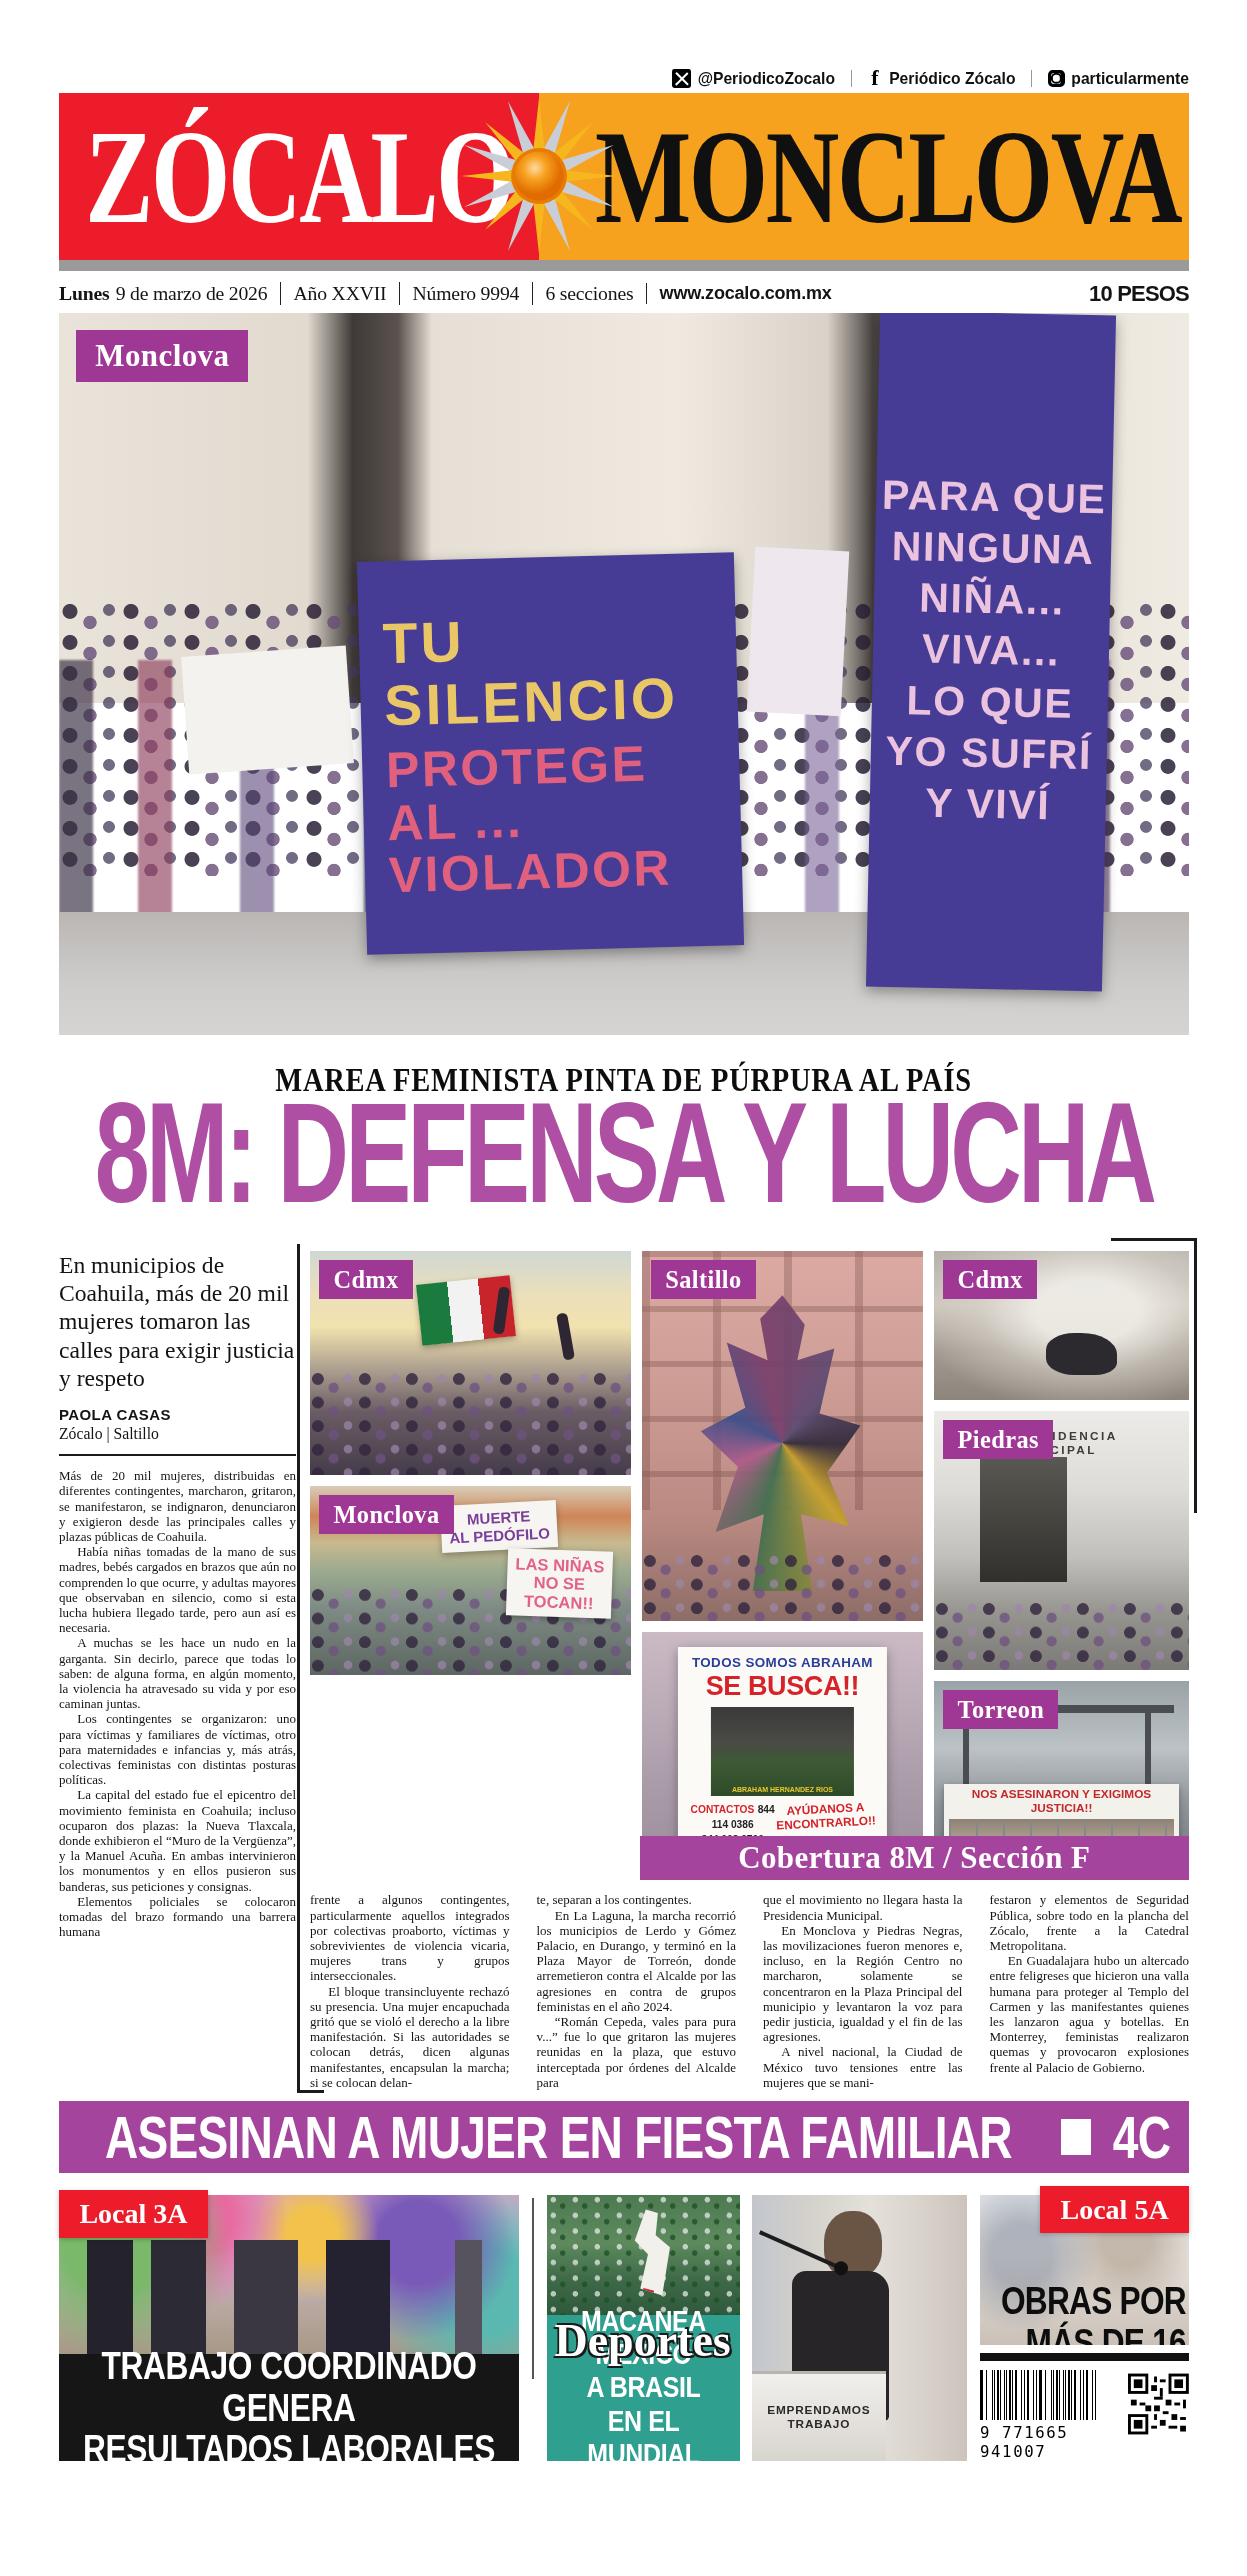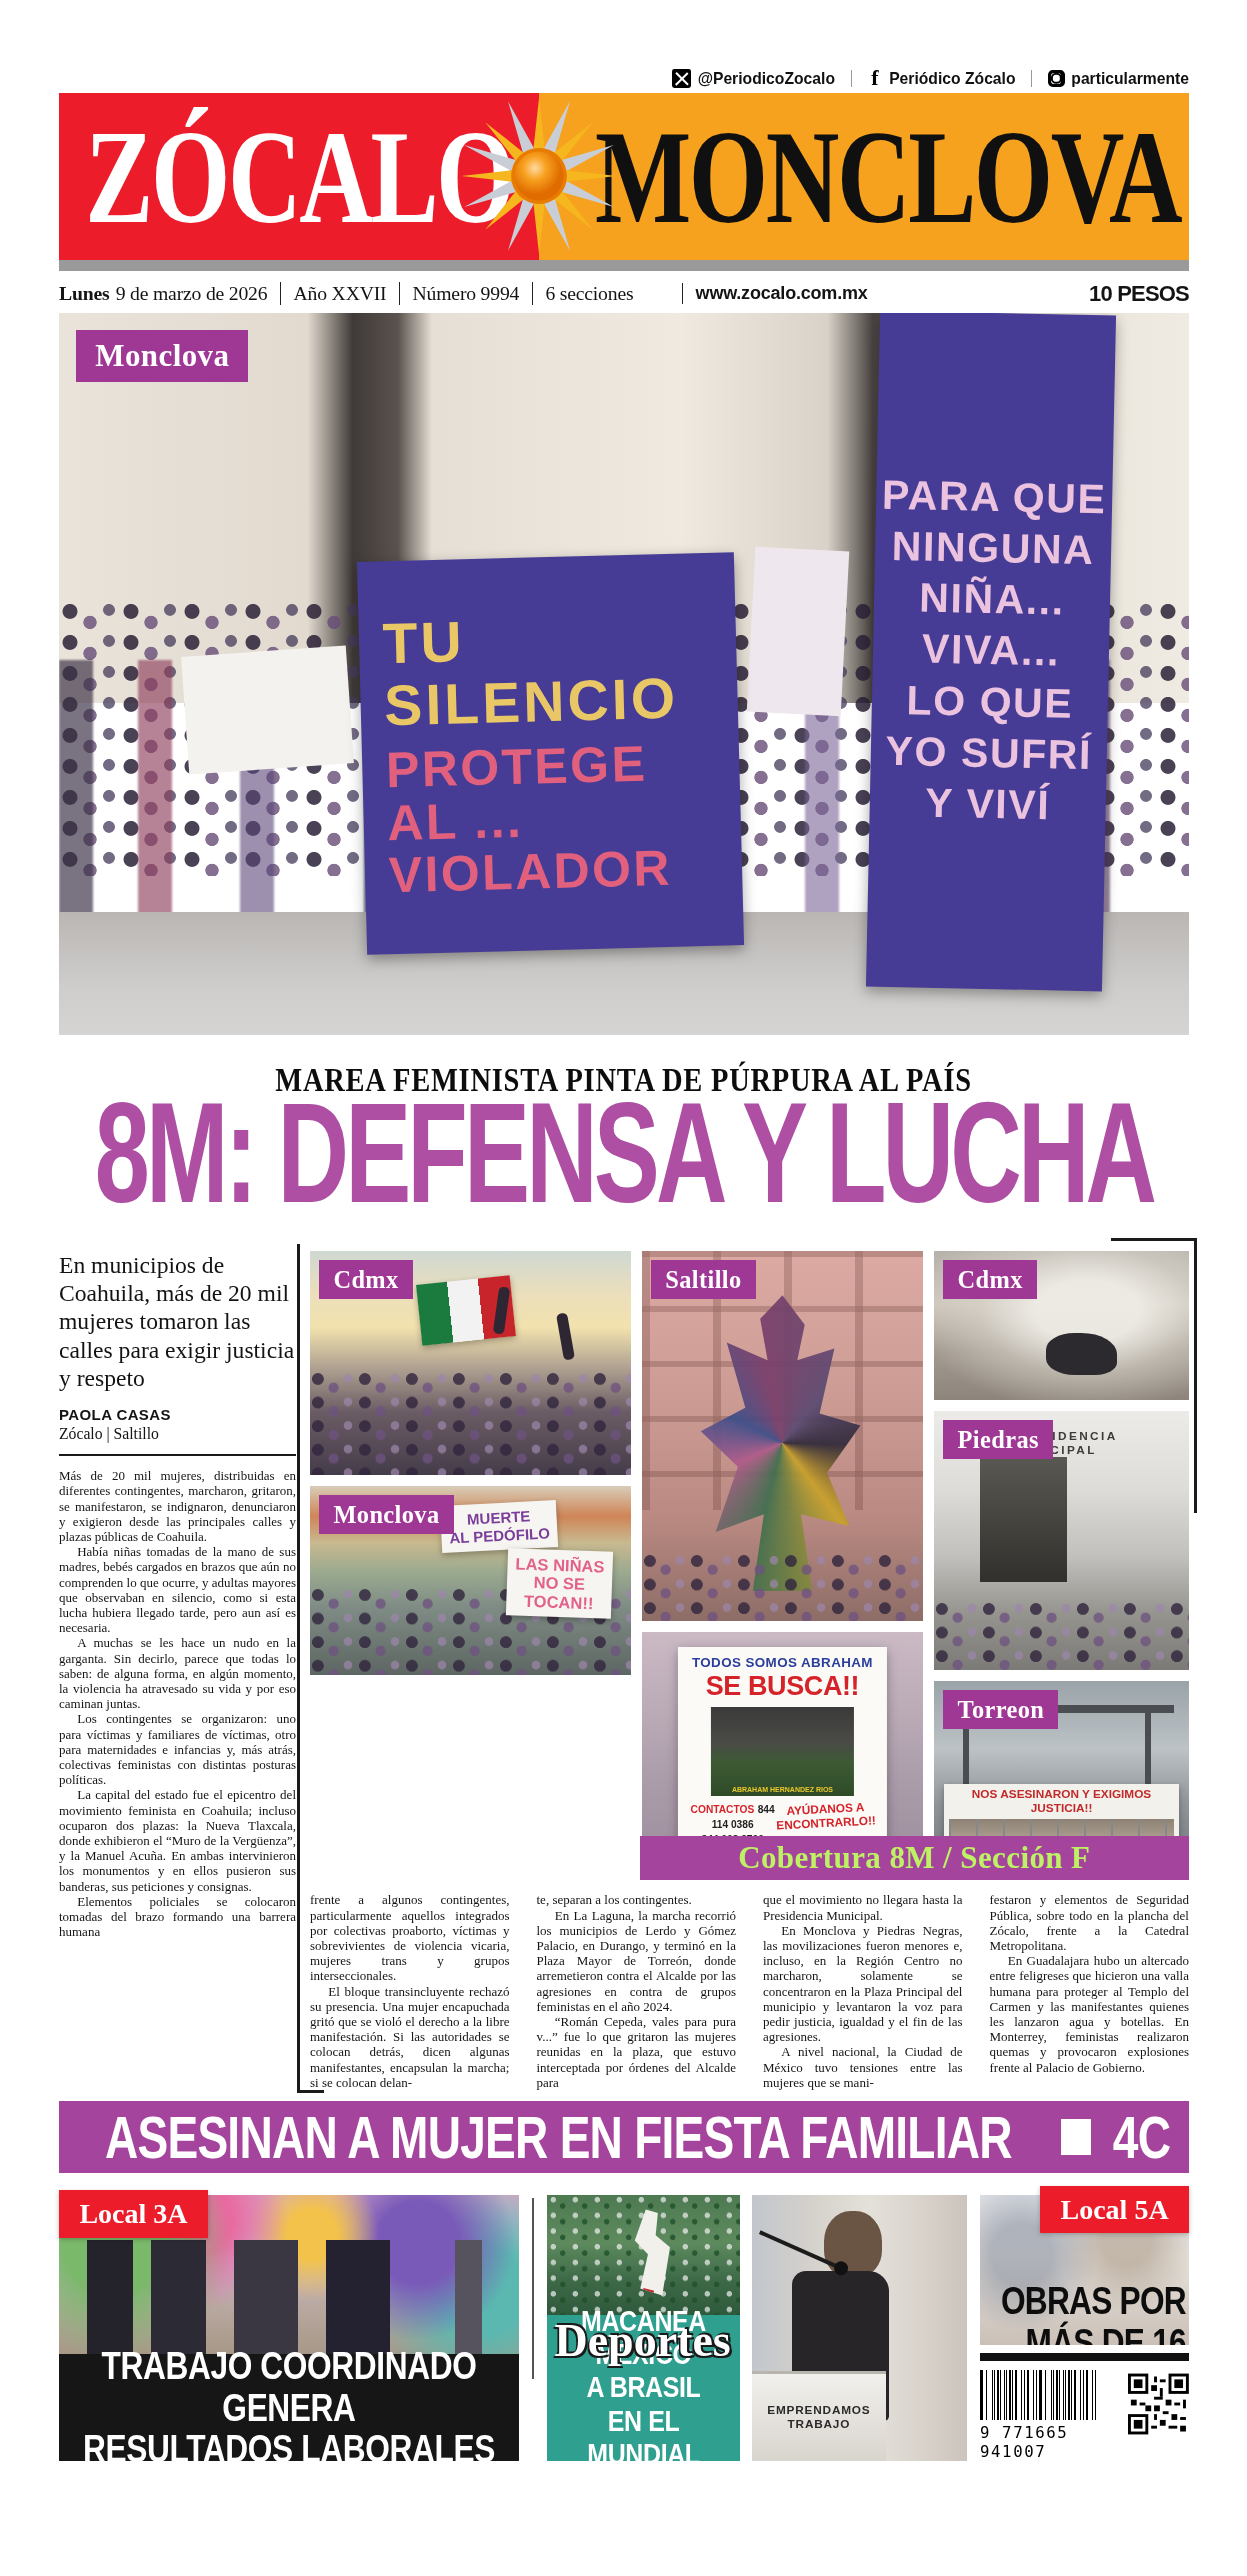--- a/index.html
+++ b/index.html
@@ -37,21 +37,21 @@
   .mast-left .mast-word{color:#fff;}
   .mast-right .mast-word{color:#101010;}
   .sun-wrap{position:absolute;left:42.5%;top:50%;transform:translate(-50%,-50%);width:169px;height:169px;z-index:3;}
   .gray-bar{height:11.8px;background:#9a9a9a;}
 
   
   .dateline{display:flex;align-items:center;margin-top:9.4px;font-size:19.7px;letter-spacing:-0.2px;}
   .dl-item{padding:0 12.6px;border-left:1.6px solid #222;white-space:nowrap;}
   .dl-item:first-child{border-left:none;padding-left:0;}
   .dl-day{font-weight:700;margin-right:6.3px;}
-  .dl-site{font-family:"Liberation Sans",sans-serif;font-weight:700;font-size:18px;margin-left:36px;}
+  .dl-site{font-family:"Liberation Sans",sans-serif;font-weight:700;font-size:18px;}
   .dl-price{margin-left:auto;font-family:"Liberation Sans",sans-serif;font-weight:800;font-size:22px;letter-spacing:-0.8px;}
 
   
   .lead-photo{position:relative;height:722px;margin-top:6.3px;overflow:hidden;
     background:linear-gradient(180deg,#d9d5cf 0%,#d3ccc3 16%,#c4bcb3 30%,#a99ea6 46%,#90druid 0,#8f8694 60%,#958d97 72%,#b3aeb0 84%,#cbc8c7 100%);}
   .lead-photo .wall{position:absolute;inset:0 0 46% 0;
     background:linear-gradient(90deg,#e9e3da 0%,#e2dacf 22%,#3f3a38 26%,#5a524e 30%,#e6dfd5 33%,#efe9df 55%,#d9d2c8 68%,#4a4442 72%,#6a625c 76%,#e6e0d6 80%,#f0ebe2 100%);}
   .lead-photo .crowd{position:absolute;left:0;right:0;top:40%;height:38%;opacity:.95;
     background-image:
       radial-gradient(circle 8.6px at 11px 9.4px, rgba(44,34,56,.9) 0 7px, transparent 7.9px),
@@ -165,21 +165,21 @@
   .gantry{position:absolute;left:6%;right:6%;top:12%;height:7.9px;background:#4a4e52;}
   .gantry::before,.gantry::after{content:"";position:absolute;top:0;width:6.3px;height:94px;background:#4a4e52;}
   .gantry::before{left:6%;} .gantry::after{right:10%;}
   .t-banner{position:absolute;left:4%;right:4%;top:52%;height:34%;background:#f3f1ec;box-shadow:0 2.4px 6.3px rgba(0,0,0,.3);
             display:flex;flex-direction:column;}
   .t-banner-text{color:#c22a2a;font-family:"Liberation Sans",sans-serif;font-weight:800;font-size:11.8px;
                  text-align:center;padding:3.1px 1.6px 1.6px;}
   .t-faces{flex:1;margin:1.6px 4.7px 4.7px;background-image:linear-gradient(90deg,#888 0 1.6px,transparent 1.6px),
            linear-gradient(0deg,#b9aa9a,#8d8275);background-size:27px 100%;}
   .grid-caption{position:absolute;right:0;bottom:0;left:37.5%;height:44px;background:var(--purple-banner);
-                color:#bef264;display:flex;align-items:center;justify-content:center;z-index:5;
+                color:#ffffff;display:flex;align-items:center;justify-content:center;z-index:5;
                 font-family:"Liberation Serif",serif;font-weight:700;font-size:31px;letter-spacing:0.4px;}
 
   
   .bottom-cols{display:flex;gap:27px;margin-top:12.6px;}
   .bcol{flex:1;}
 
   
   .banner{margin-top:11px;height:72px;background:var(--purple-banner);display:flex;align-items:center;justify-content:center;
           gap:20.4px;color:#fff;font-family:"Liberation Sans",sans-serif;font-weight:800;font-size:49px;letter-spacing:-0.8px;}
   .banner .cond{display:inline-block;transform:scale(.94,1.22);white-space:nowrap;}

